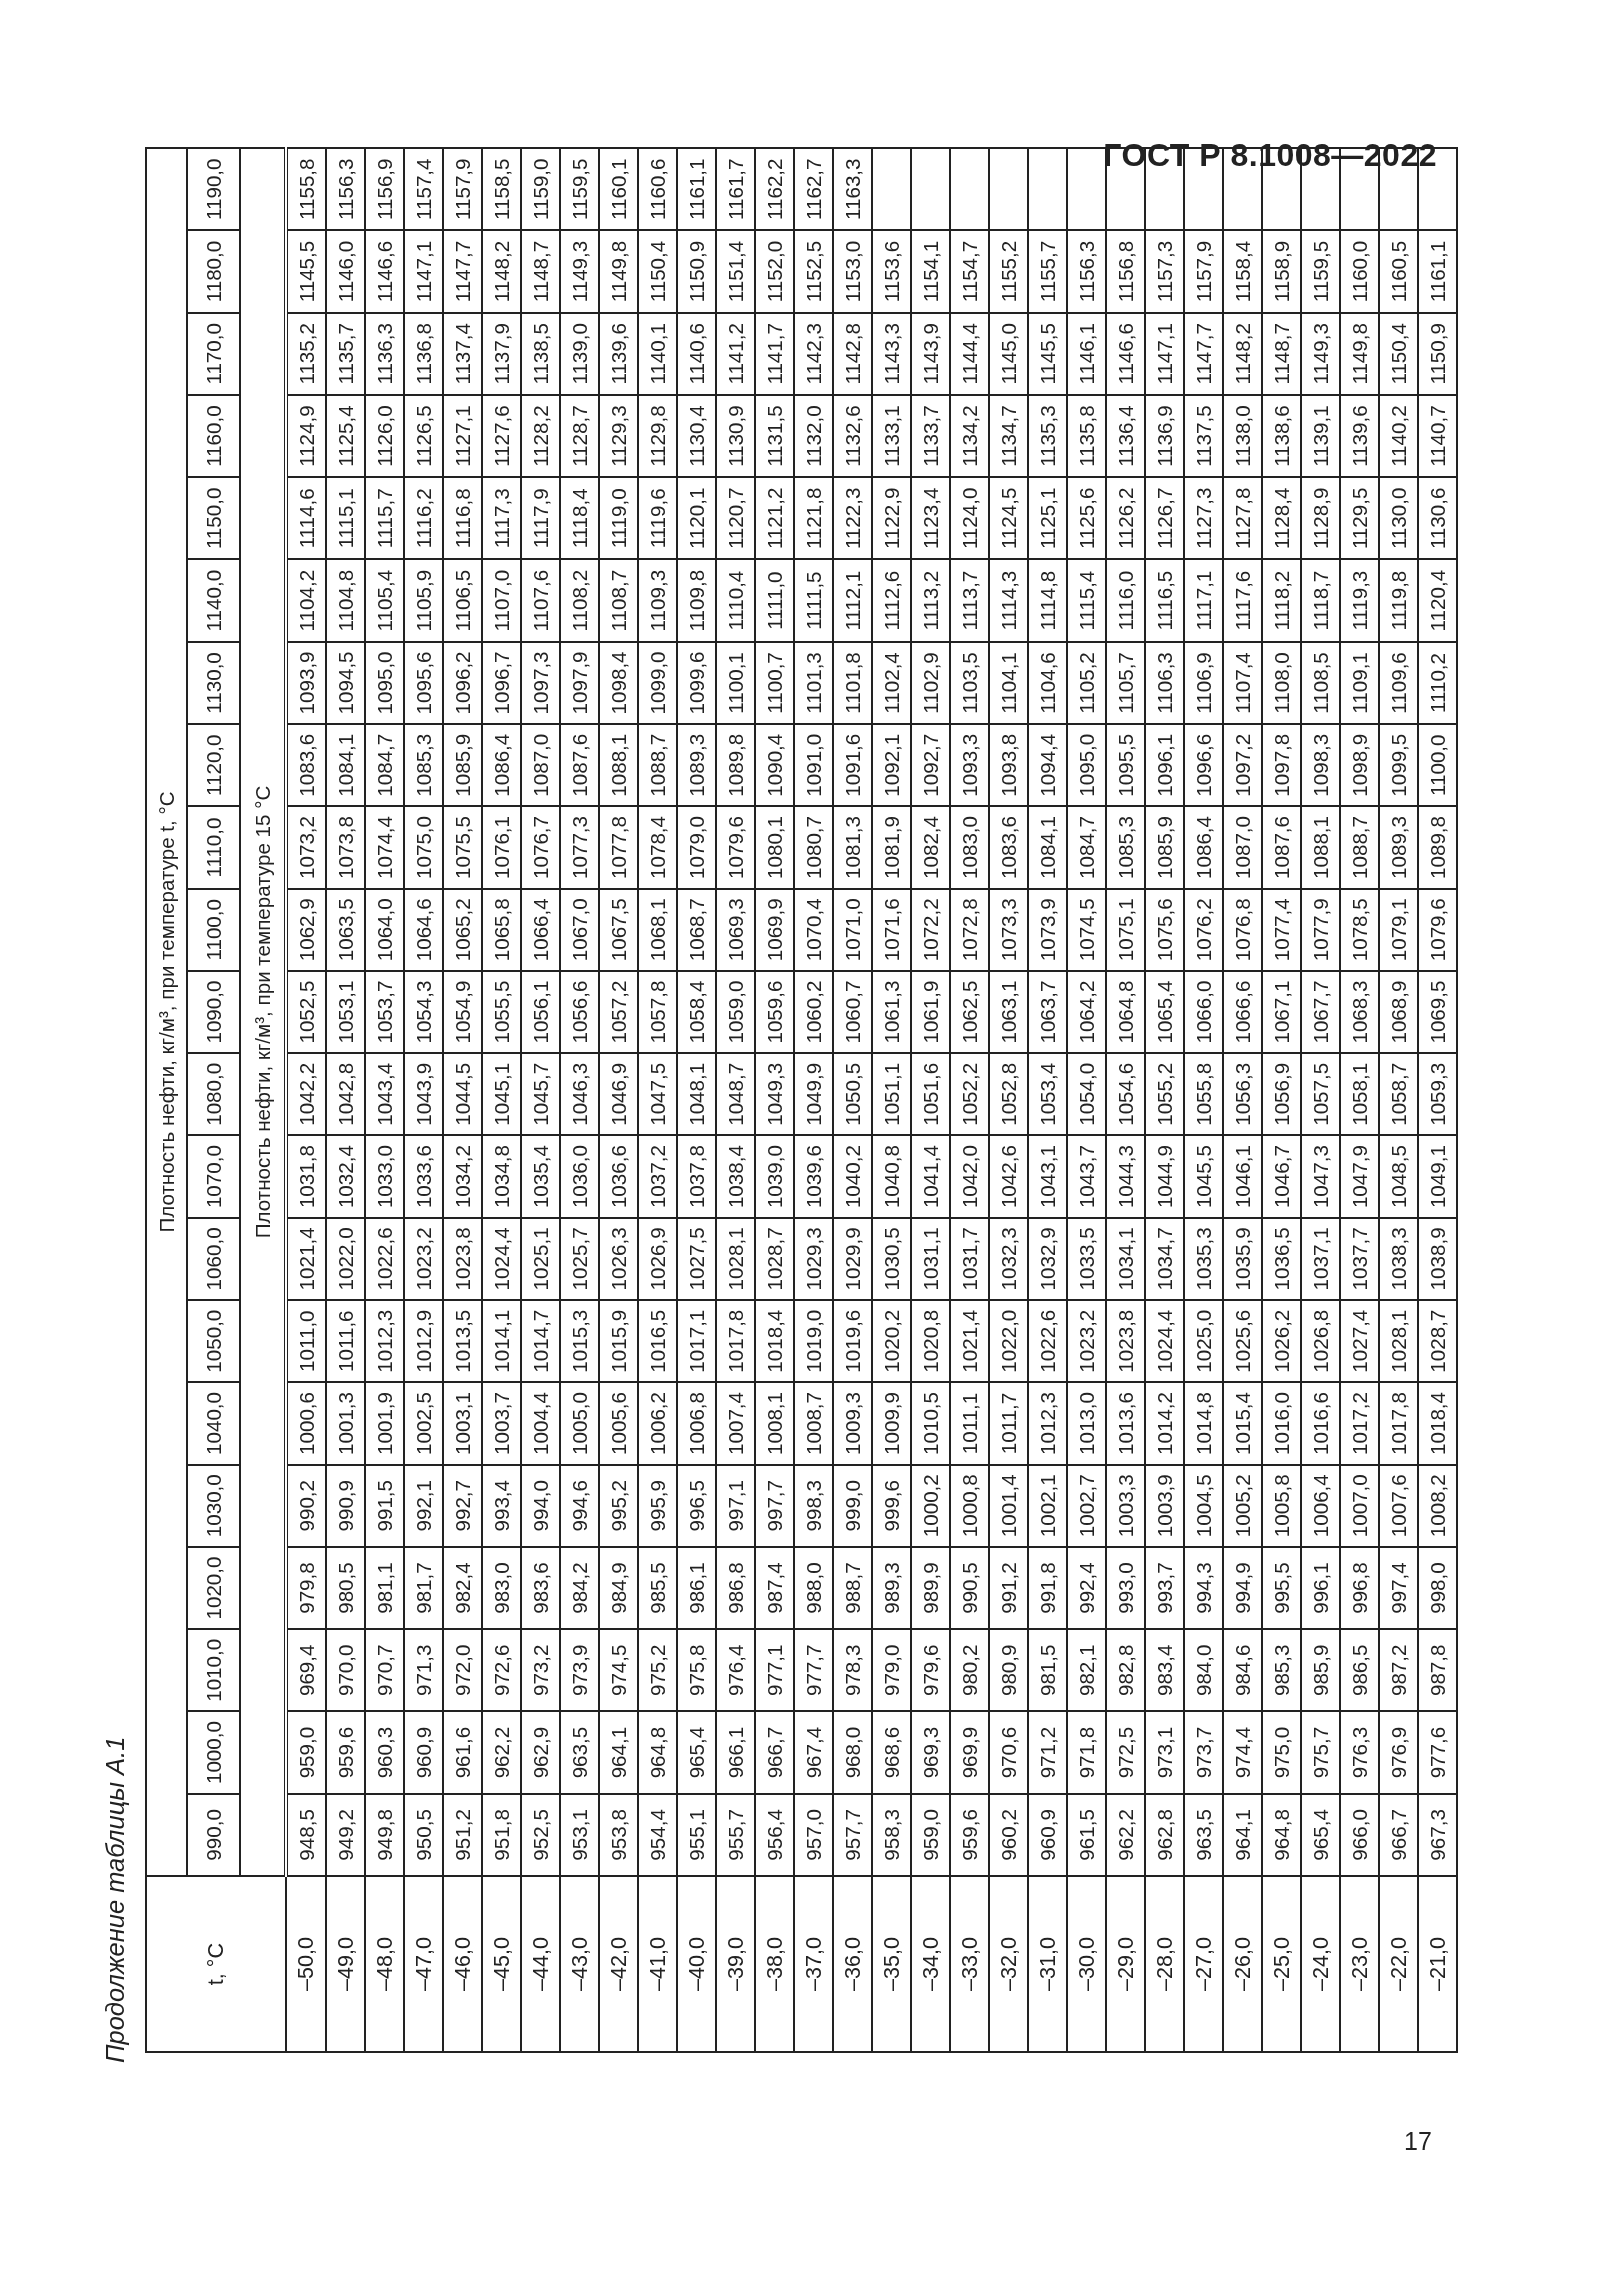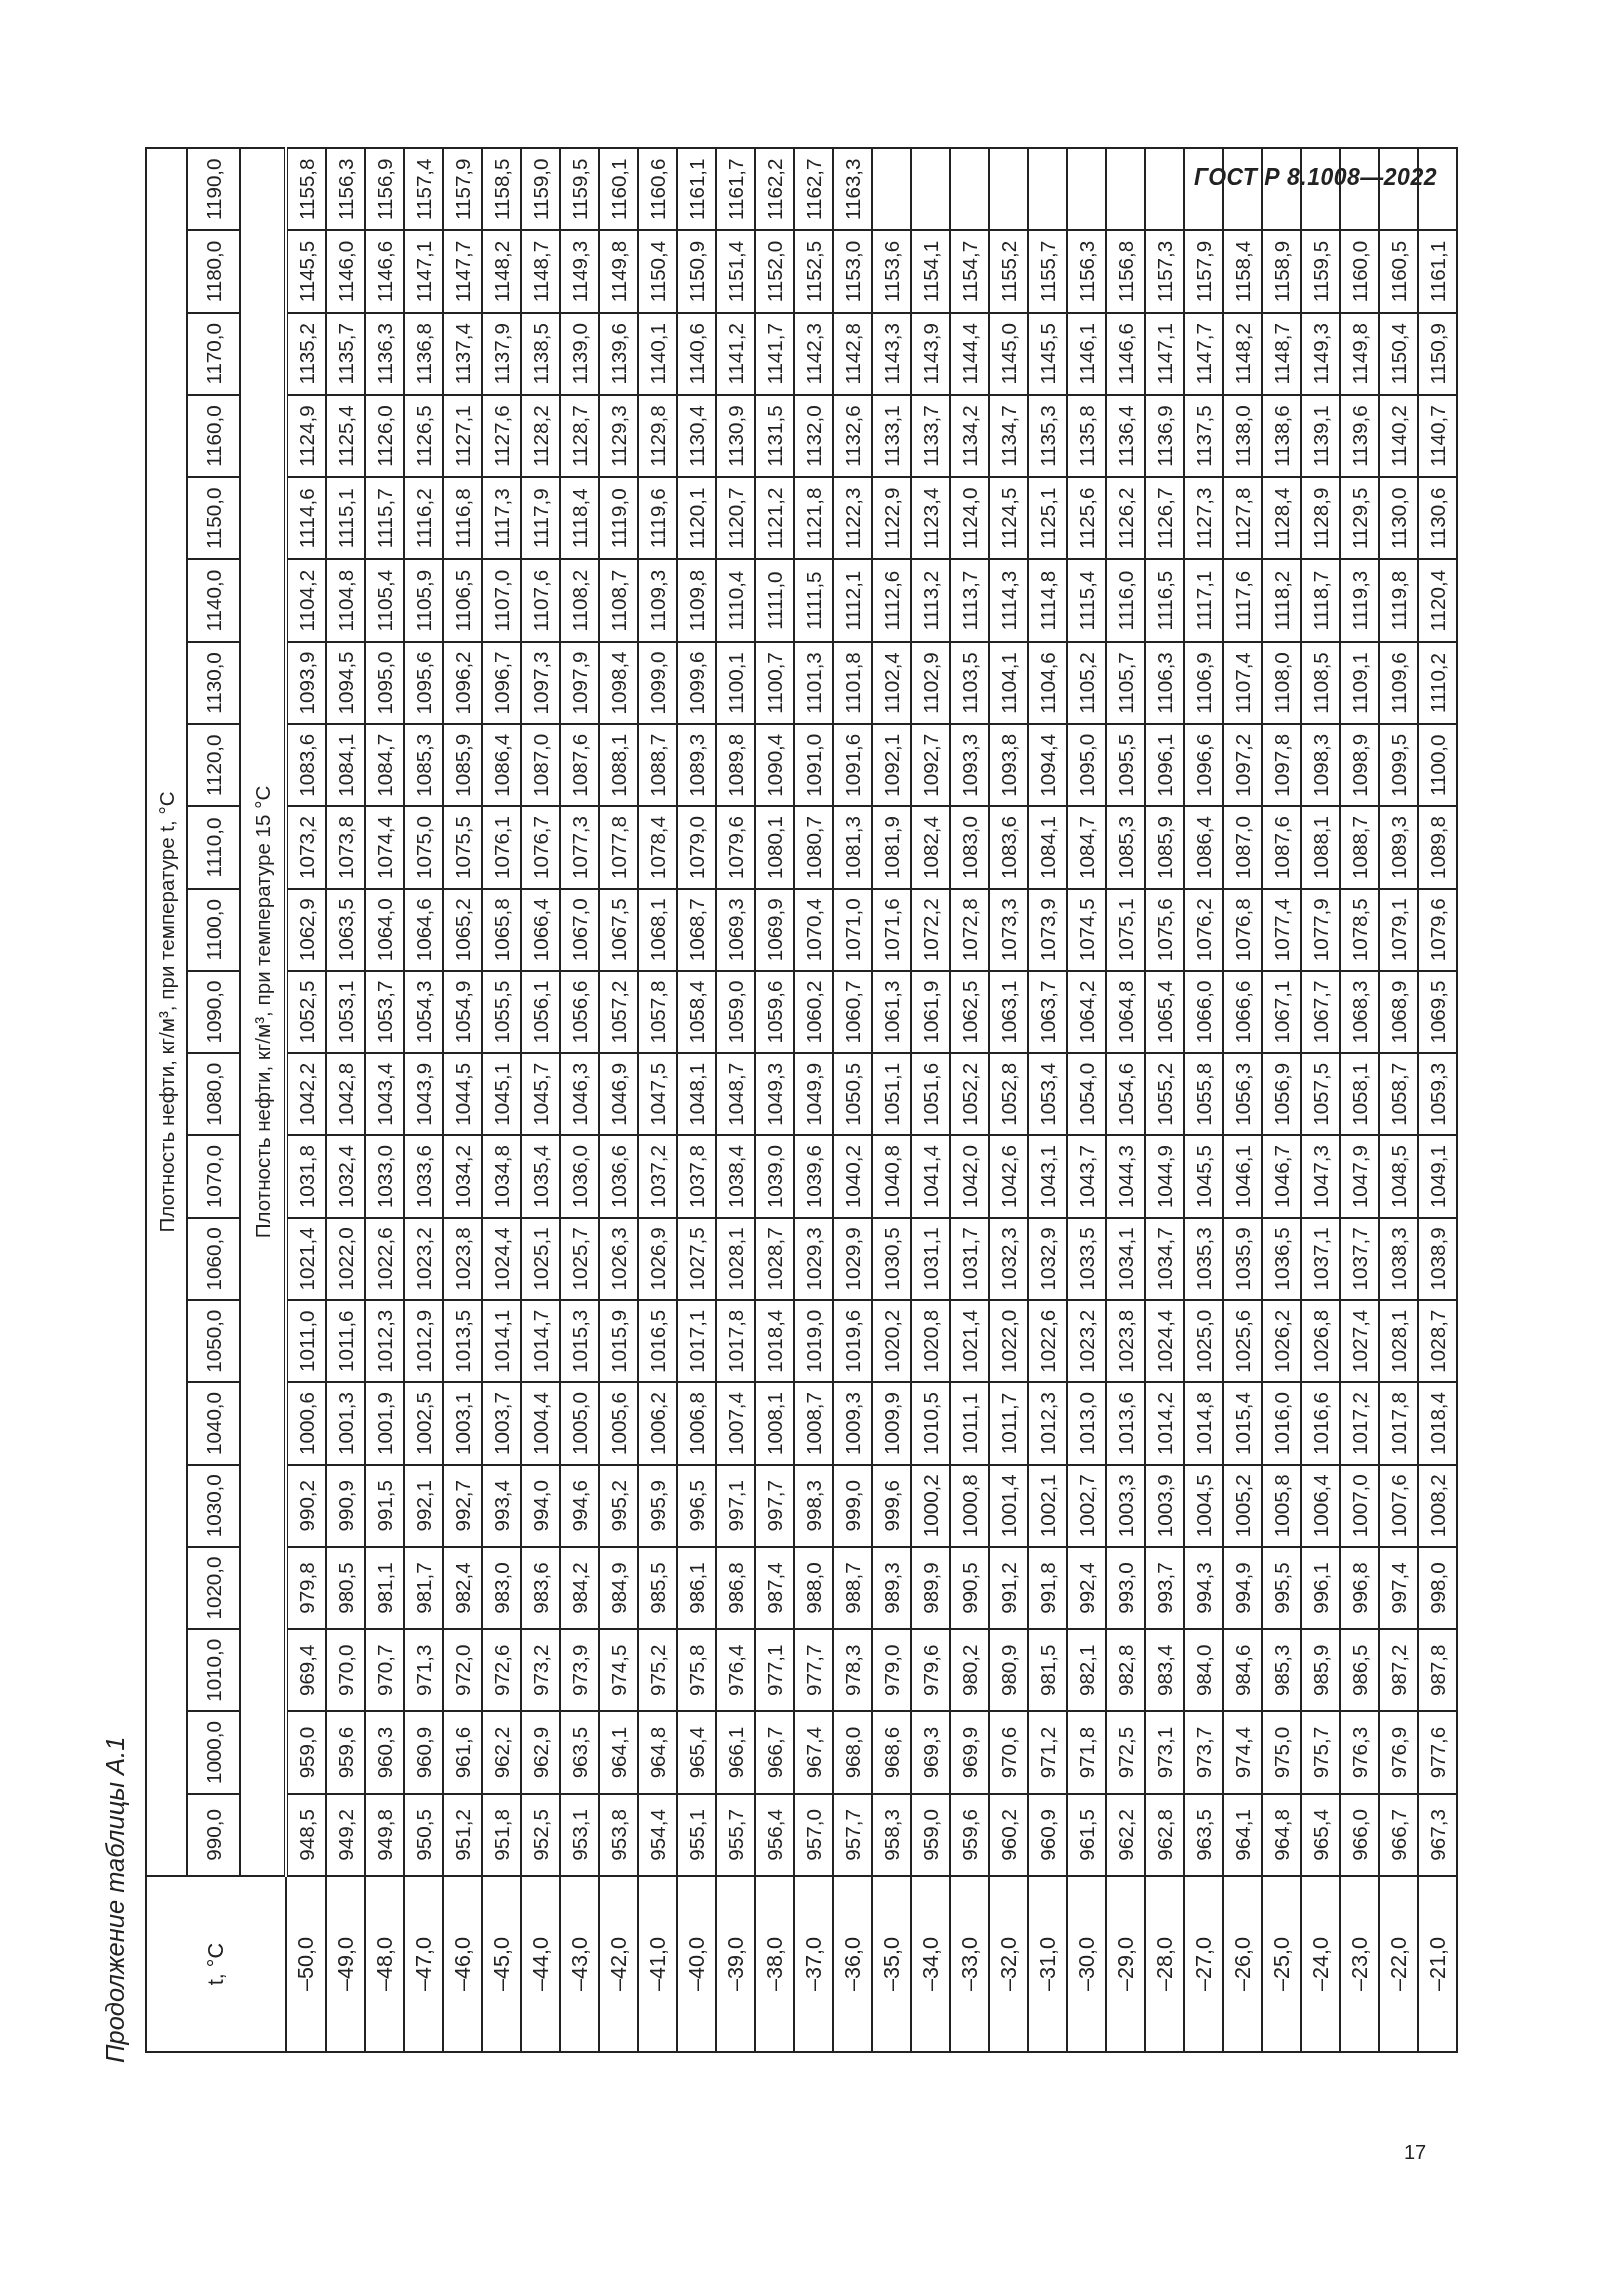--- a/index.html
+++ b/index.html
@@ -1,18 +1,18 @@
 <!DOCTYPE html>
 <html><head>
 <meta charset="utf-8">
 <style>
   html, body { margin:0; padding:0; background:#fff; }
   body { width:1621px; height:2293px; position:relative; overflow:hidden; font-family:"Liberation Sans", sans-serif; color:#222; }
-  .doc-header { position:absolute; top:164px; right:184px; font-weight:bold; font-size:23px; letter-spacing:0.5px;font-style:italic; }
-  .page-num { position:absolute; top:2127px; left:1404px; font-size:20px;margin-top:14px; }
+  .doc-header { position:absolute; top:137px; right:184px; font-weight:bold; font-size:32px; letter-spacing:0.5px; }
+  .page-num { position:absolute; top:2127px; left:1404px; font-size:25px; }
   .caption { position:absolute; left:101px; top:2063px; transform-origin:0 0; transform:rotate(-90deg); font-style:italic; font-size:25.5px; white-space:nowrap; }
   .rot { position:absolute; left:145px; top:2053px; width:1906px; height:1294px; transform-origin:0 0; transform:rotate(-90deg); }
   table { border-collapse:collapse; width:1906px; height:1294px; table-layout:fixed; font-size:20.6px; }
   td, th { border:2.5px solid #222; text-align:center; padding:0; font-weight:normal; white-space:nowrap; overflow:hidden; }
   col.tcol { width:176px; }
   tr.h1 td { height:39px; }
   tr.h2 td { height:51px; }
   tr.h3 td { height:43px; border-bottom:4.9px double #222; }
   tr.data td { height:37px; }
   .tcell { font-size:21.6px; }

